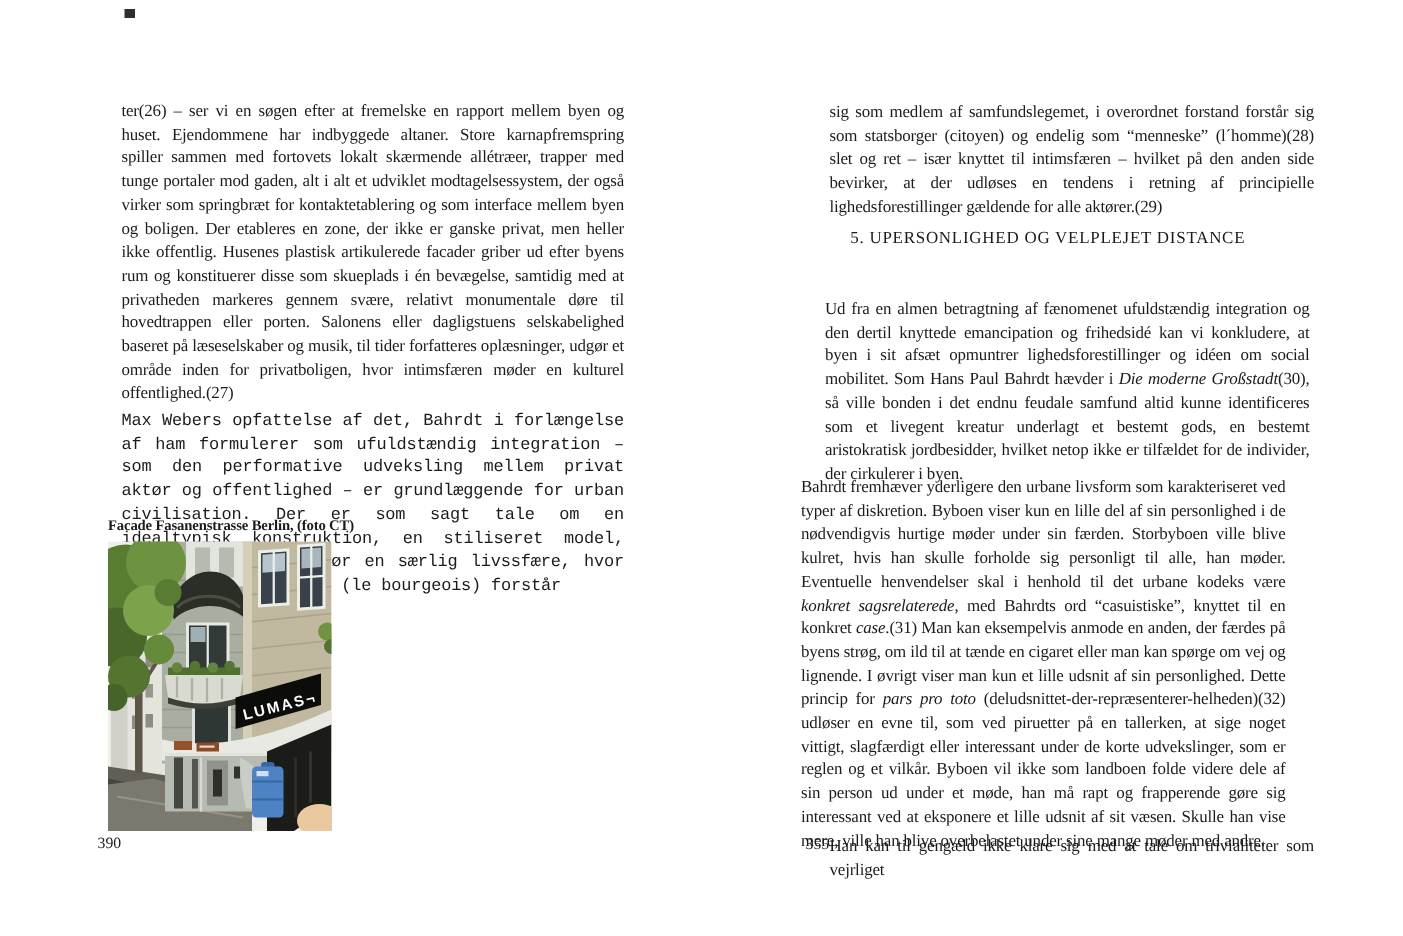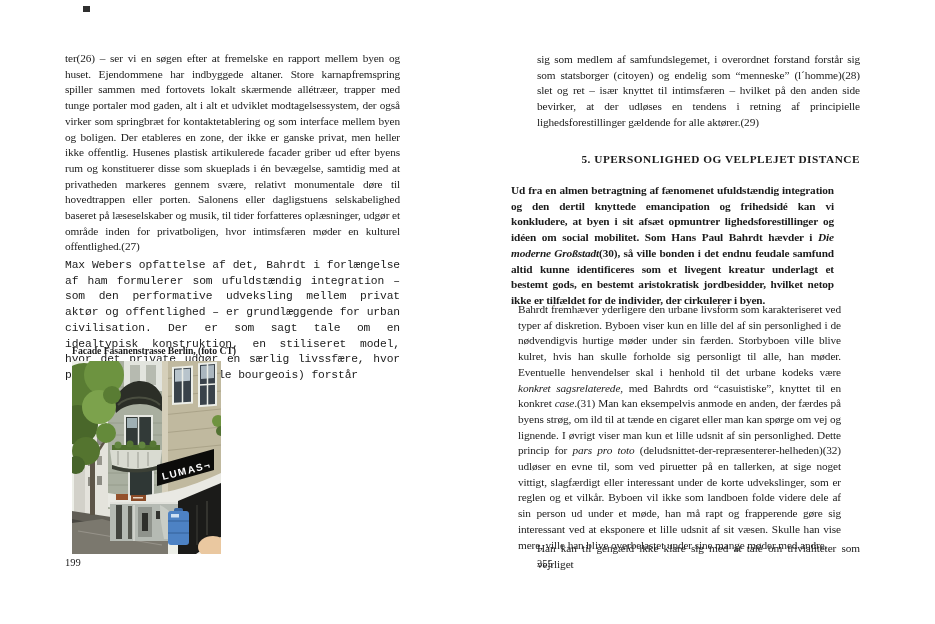--- a/index.html
+++ b/index.html
@@ -2,40 +2,40 @@
 <html><head>
 <meta charset="utf-8">
 <style>
   html,body{margin:0;padding:0;}
   body{
     width:935px;height:624px;position:relative;background:#ffffff;overflow:hidden;
     font-family:"Liberation Serif","DejaVu Serif",serif;color:#1b1b1b;
   }
   .abs{position:absolute;}
   .body-text{
-    margin:0;font-size:11.3px;line-height:15.7px;letter-spacing:-0.12px;
+    margin:16px;font-size:11.3px;line-height:15.7px;letter-spacing:-0.12px;
     text-align:justify;
   }
   .it{font-style:italic;}
   .heading{
     margin:0;font-size:11.3px;line-height:15px;letter-spacing:0.5px;
-    text-align:right;font-weight:bold;
+    text-align:center;font-weight:normal;
   }
   .caption{font-size:9.8px;line-height:12px;letter-spacing:-0.1px;font-weight:bold;}
   .page-num{font-size:10.5px;line-height:12px;}
   .artifact{background:#2f2f2f;}
   
   #l-para1{left:65px;top:51px;width:335px;}
   #l-para2{left:65px;top:258px;width:335px;font-family:Liberation Mono, monospace;}
   #l-caption{left:72px;top:345px;width:300px;}
   #l-photo{left:72px;top:361px;}
   #l-pagenum{left:65px;top:557px;width:100px;}
   #r-para1{left:537px;top:52px;width:323px;}
   #r-heading{left:537px;top:152px;width:323px;}
-  #r-para2{left:511px;top:183px;width:323px;font-weight:bold;}
+  #r-para2{left:534px;top:183px;width:323px;}
   #r-para3{left:518px;top:302px;width:323px;}
   #r-para4{left:537px;top:541px;width:323px;}
   #r-pagenum{left:537px;top:558px;width:323px;text-align:left;}
   #mark{left:83px;top:6px;width:7px;height:6px;}
 </style>
 </head>
 <body>
 
 <div id="mark" class="abs artifact"></div>
 
@@ -182,21 +182,21 @@
       <circle cx="32" cy="14" r="20" fill="#6d9340"></circle>
       <circle cx="6" cy="64" r="20" fill="#49672a"></circle>
       <circle cx="27" cy="46" r="17" fill="#7ca24c"></circle>
       <circle cx="14" cy="90" r="14" fill="#54742f"></circle>
       <circle cx="34" cy="72" r="10" fill="#648a3a"></circle>
       <circle cx="40" cy="34" r="9" fill="#597c33"></circle>
       <circle cx="4" cy="104" r="9" fill="#46642a"></circle>
     </g>
   </svg>
 
-  <div id="l-pagenum" class="abs page-num">199</div>
+  <div id="l-pagenum" class="abs page-num">390</div>
 </section>
 
 <section>
   <p id="r-para1" class="abs body-text">sig som medlem af samfundslegemet, i overordnet forstand forstår sig som statsborger (citoyen) og endelig som “menneske” (l´homme)(28) slet og ret – især knyttet til intimsfæren – hvilket på den anden side bevirker, at der udløses en tendens i retning af principielle lighedsforestillinger gældende for alle aktører.(29)</p>
 
   <h2 id="r-heading" class="abs heading">5. UPERSONLIGHED OG VELPLEJET DISTANCE</h2>
 
   <p id="r-para2" class="abs body-text"><span>Ud fra en almen betragtning af fænomenet ufuldstændig integration og den dertil knyttede emancipation og frihedsidé kan vi konkludere, at byen i sit afsæt opmuntrer lighedsforestillinger og idéen om social mobilitet. Som Hans Paul Bahrdt hævder i </span><span class="it">Die moderne Großstadt</span><span>(30), så ville bonden i det endnu feudale samfund altid kunne identificeres som et livegent kreatur underlagt et bestemt gods, en bestemt aristokratisk jordbesidder, hvilket netop ikke er tilfældet for de individer, der cirkulerer i byen.</span></p>
 
   <p id="r-para3" class="abs body-text"><span>Bahrdt fremhæver yderligere den urbane livsform som karakteriseret ved typer af diskretion. Byboen viser kun en lille del af sin personlighed i de nødvendigvis hurtige møder under sin færden. Storbyboen ville blive kulret, hvis han skulle forholde sig personligt til alle, han møder. Eventuelle henvendelser skal i henhold til det urbane kodeks være </span><span class="it">konkret sagsrelaterede</span><span>, med Bahrdts ord “casuistiske”, knyttet til en konkret </span><span class="it">case</span><span>.(31) Man kan eksempelvis anmode en anden, der færdes på byens strøg, om ild til at tænde en cigaret eller man kan spørge om vej og lignende. I øvrigt viser man kun et lille udsnit af sin personlighed. Dette princip for </span><span class="it">pars pro toto</span><span> (deludsnittet-der-repræsenterer-helheden)(32) udløser en evne til, som ved piruetter på en tallerken, at sige noget vittigt, slagfærdigt eller interessant under de korte udvekslinger, som er reglen og et vilkår. Byboen vil ikke som landboen folde videre dele af sin person ud under et møde, han må rapt og frapperende gøre sig interessant ved at eksponere et lille udsnit af sit væsen. Skulle han vise mere, ville han blive overbelastet under sine mange møder med andre.</span></p>

